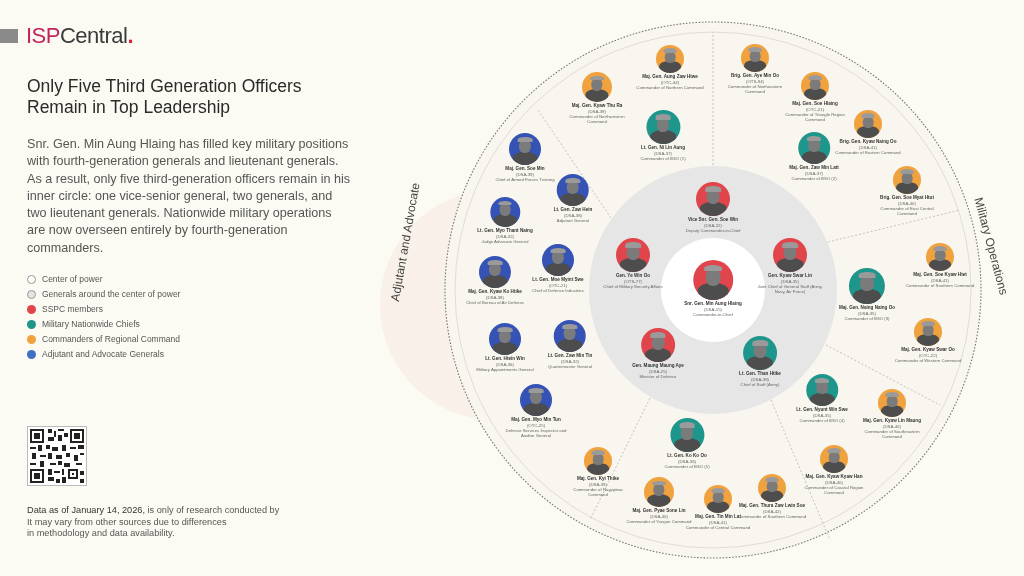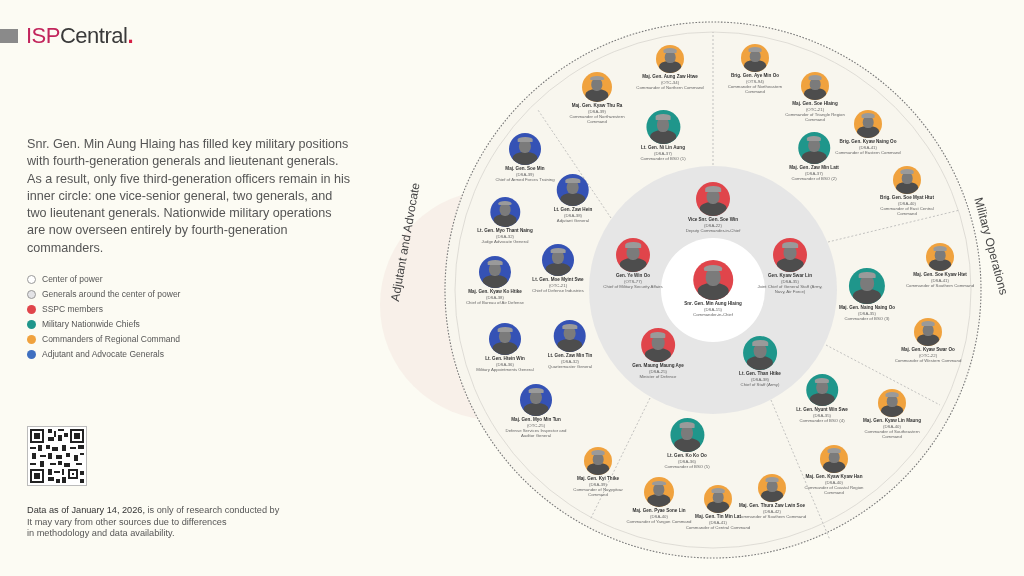--- a/index.html
+++ b/index.html
@@ -32,20 +32,22 @@
 </style>
 </head>
 <body>
 
 <div class="bg-watermark"></div>
 
 <div class="logo-bar"></div>
 <div class="logo"><span class="isp">ISP</span><span class="mm">Central</span><span class="dot">.</span></div>
 
 <div class="title">
+  <div>Only Five Third Generation Officers</div>
+  <div>Remain in Top Leadership</div>
 </div>
 
 <div class="desc">Snr. Gen. Min Aung Hlaing has filled key military positions with fourth-generation generals and lieutenant generals. As a result, only five third-generation officers remain in his inner circle: one vice-senior general, two generals, and two lieutenant generals. Nationwide military operations are now overseen entirely by fourth-generation commanders.</div>
 
 <div class="legend">
   <div class="legend-item">
       <span class="legend-dot" style="background:#fff;border:1px solid #999;"></span>
       <span class="legend-label">Center of power</span>
     </div>
   <div class="legend-item">

